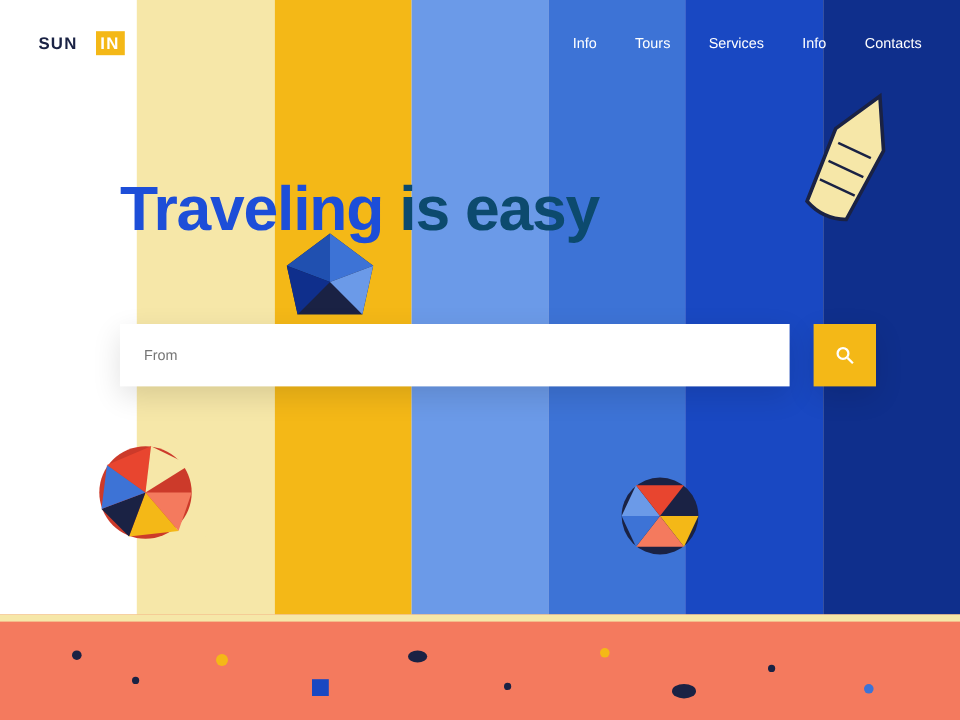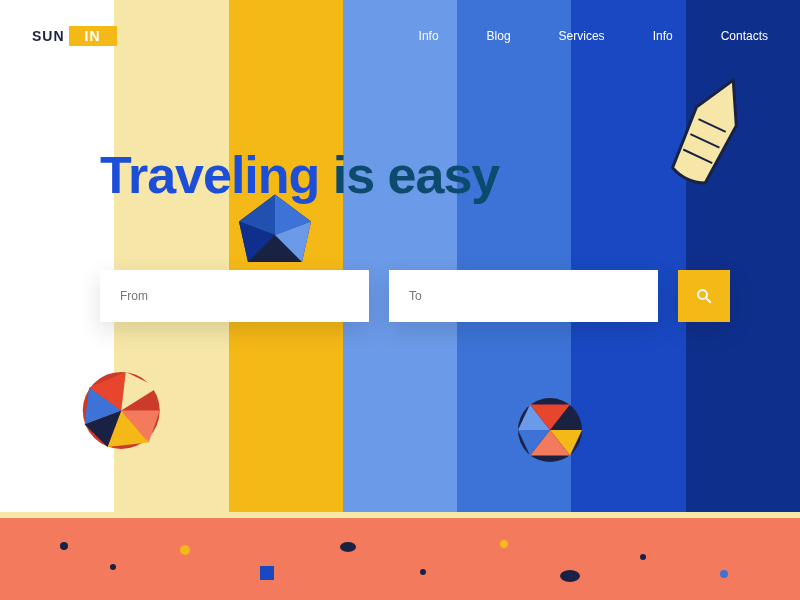--- a/index.html
+++ b/index.html
@@ -8,22 +8,22 @@
 .stripes div{flex:1}
 .s0{flex:4;background:#fff}
 .s1{background:#f6e7a8}
 .s2{background:#f4b817}
 .s3{background:#6b9ae8}
 .s4{background:#3d73d6}
 .s5{background:#1948c2}
 .s6{background:#0f2f8c}
 header{position:absolute;top:28px;left:32px;right:32px;display:flex;justify-content:space-between;align-items:center;z-index:10}
 .logo{font-weight:700;font-size:14px;color:#1a2244;letter-spacing:1px}
-.logo span{background:#f4b817;color:#fff;padding:2px 16px;margin-left:4px}
-nav{display:flex;gap:48px}
+.logo span{background:#f4b817;color:#fff;padding:2px 4px;margin-left:15px}
+nav{display:flex;gap:32px}
 nav a{color:#fff;font-size:12px;text-decoration:none;cursor:pointer}
 .hero{position:absolute;top:145px;left:100px;font-size:52px;font-weight:800;letter-spacing:-1px;z-index:5}
 .hero .dark{color:#1d4ed8}
 .hero .light{color:#0c4a6e}
 .searchbar{position:absolute;top:270px;left:100px;right:70px;display:flex;gap:20px;z-index:10}
 .searchbar input{flex:1;height:52px;border:none;padding:0 20px;font-size:12px;color:#888;box-shadow:0 8px 24px rgba(0,0,0,.12);outline:none}
 .searchbtn{width:52px;height:52px;background:#f4b817;display:flex;align-items:center;justify-content:center;cursor:pointer;box-shadow:0 8px 24px rgba(0,0,0,.12)}
 .searchbtn svg{width:18px;height:18px;fill:none;stroke:#fff;stroke-width:2.5}
 .footer{position:absolute;bottom:0;left:0;right:0;height:88px;background:#f47a5e;border-top:6px solid #f6e7a8}
 .dot{position:absolute;border-radius:50%}
@@ -43,21 +43,21 @@
     <div class="s5"></div>
     <div class="s6"></div>
 </div>
 
 <header>
   <div class="logo">
     <b>SUN</b><span>IN</span>
   </div>
   <nav>
     <a>Info</a>
-    <a>Blog</a>
+    <a>Tours</a>
     <a>Services</a>
     <a>Info</a>
     <a>Contacts</a>
   </nav>
 </header>
 
 <svg class="umbrella" style="top:190px;left:230px" width="90" height="90" viewBox="0 0 100 100">
   <polygon fill="#1a2244" points="50,5 90,35 80,80 20,80 10,35"></polygon>
   <polygon fill="#3d73d6" points="50,5 90,35 50,50"></polygon>
   <polygon fill="#2050b0" points="50,5 10,35 50,50"></polygon>
@@ -94,21 +94,20 @@
 
 <h1 class="hero">
   <span class="dark">Traveling</span>
   <span class="light">is</span>
   <span> </span>
   <span class="light">easy</span>
 </h1>
 
 <div class="searchbar">
   <input placeholder="From" style="">
-  <input placeholder="To" style="">
   <div class="searchbtn">
     <svg viewBox="0 0 24 24">
         <circle cx="10" cy="10" r="6"></circle>
         <line x1="15" y1="15" x2="21" y2="21"></line>
       </svg>
   </div>
 </div>
 
 <div class="footer">
   <div class="dot" style="width:8px;height:8px;background:#1a2244;bottom:50px;left:60px"></div>

